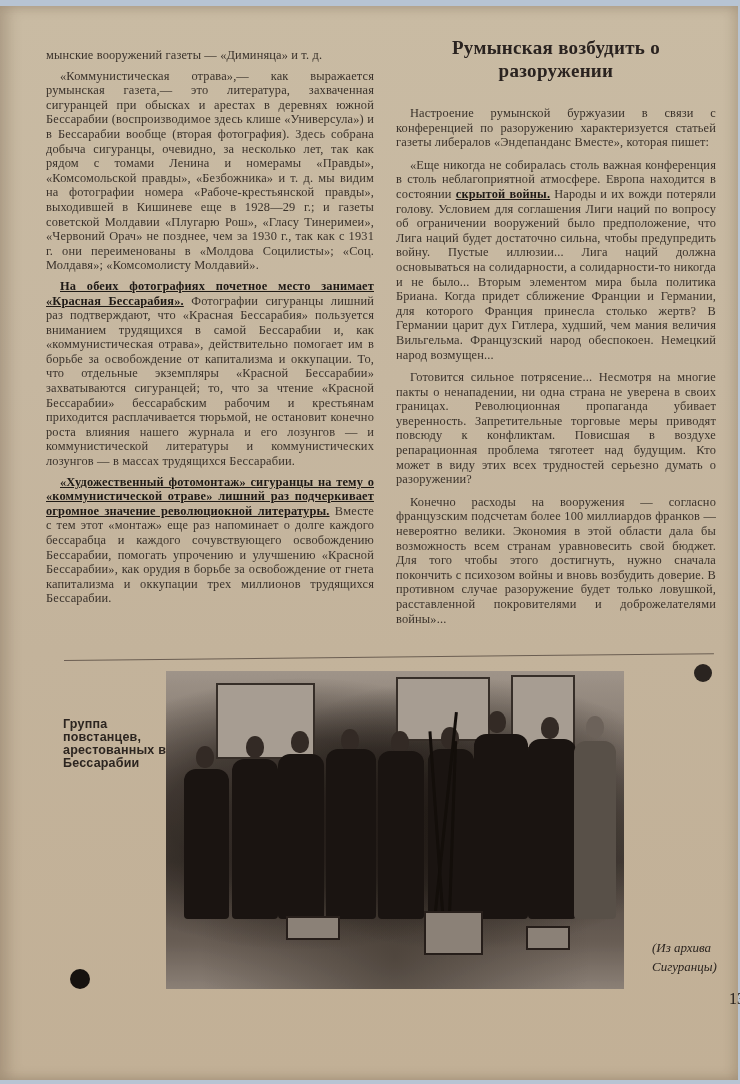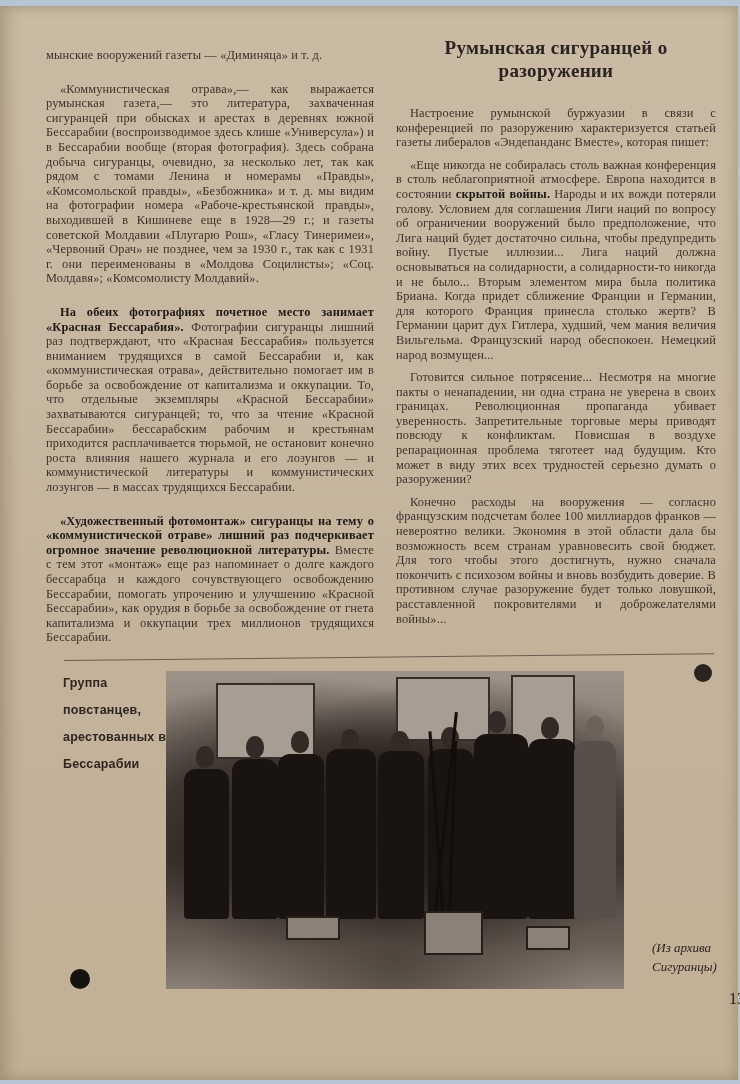--- a/index.html
+++ b/index.html
@@ -13,37 +13,37 @@
     position: absolute; left: 0; top: 6px; width: 738px; height: 1074px;
     background: linear-gradient(180deg, #c9bba3 0%, #c6b7a0 35%, #c3b39b 60%, #c2b096 100%);
     box-shadow: inset 8px 0 14px rgba(90,70,50,0.25), inset -6px 0 10px rgba(90,70,50,0.15);
   }
   .col {
     position: absolute; font-size: 12.4px; line-height: 14.6px;
     text-align: justify; letter-spacing: 0.15px; color: #3a322b;
   }
   .col p { margin: 0; text-indent: 14px; }
   .col p.noindent { text-indent: 0; }
-  .col p + p { margin-top: 19px; }
+  .col p + p { margin-top: 6px; }
   .col-left { left: 46px; top: 42px; width: 328px; }
   .col-right { left: 396px; top: 100px; width: 320px; }
   .col-right p + p { margin-top: 8px; }
-  b { font-weight: bold; color: #1f1a16; }
+  b { font-weight: bold; color: #1f1a16; text-decoration: underline; }
   .headline {
     position: absolute; left: 396px; top: 30px; width: 320px; text-align: center;
     font-size: 19px; line-height: 23px; font-weight: bold; color: #2a2320;
     letter-spacing: 0.3px;
   }
   .rule {
     position: absolute; height: 1px; background: #6b5e52; transform-origin: left;
   }
   .caption-left {
-    position: absolute; left: 63px; top: 664px; width: 110px;
+    position: absolute; left: 63px; top: 712px; width: 110px;
     font-family: "Liberation Sans", "DejaVu Sans", sans-serif; font-weight: bold;
-    font-size: 12.5px; line-height: 27px; color: #2c2520; letter-spacing: 0.2px;
+    font-size: 12.5px; line-height: 13px; color: #2c2520; letter-spacing: 0.2px;
   }
   .caption-right {
     position: absolute; left: 652px; top: 932px; width: 90px;
     font-style: italic; font-size: 13px; line-height: 19px; color: #2c2520;
   }
   .page-number {
     position: absolute; left: 729px; top: 984px; font-weight: normal; font-size: 16px; color: #231d19;
   }
   .photo {
     position: absolute; left: 166px; top: 665px; width: 458px; height: 318px;
@@ -74,21 +74,21 @@
 
 <div class="page">
 
   <div class="col col-left">
     <p class="noindent">мынские вооружений газеты — «Диминяца» и т. д.</p>
     <p>«Коммунистическая отрава»,— как выражается румынская газета,— это литература, захваченная сигуранцей при обысках и арестах в деревнях южной Бессарабии (воспроизводимое здесь клише «Универсула») и в Бессарабии вообще (вторая фотография). Здесь собрана добыча сигуранцы, очевидно, за несколько лет, так как рядом с томами Ленина и номерамы «Правды», «Комсомольской правды», «Безбожника» и т. д. мы видим на фотографии номера «Рабоче-крестьянской правды», выходившей в Кишиневе еще в 1928—29 г.; и газеты советской Молдавии «Плугарю Рош», «Гласу Тинеримеи», «Червоний Орач» не позднее, чем за 1930 г., так как с 1931 г. они переименованы в «Молдова Социлисты»; «Соц. Молдавя»; «Комсомолисту Молдавий».</p>
     <p><b>На обеих фотографиях почетное место занимает «Красная Бессарабия».</b><span> Фотографии сигуранцы лишний раз подтверждают, что «Красная Бессарабия» пользуется вниманием трудящихся в самой Бессарабии и, как «коммунистическая отрава», действительно помогает им в борьбе за освобождение от капитализма и оккупации. То, что отдельные экземпляры «Красной Бессарабии» захватываются сигуранцей; то, что за чтение «Красной Бессарабии» бессарабским рабочим и крестьянам приходится расплачивается тюрьмой, не остановит конечно роста влияния нашего журнала и его лозунгов — и коммунистической литературы и коммунистических лозунгов — в массах трудящихся Бессарабии.</span></p>
     <p><b>«Художественный фотомонтаж» сигуранцы на тему о «коммунистической отраве» лишний раз подчеркивает огромное значение революциокной литературы.</b><span> Вместе с тем этот «монтаж» еще раз напоминает о долге каждого бессарабца и каждого сочувствующего освобождению Бессарабии, помогать упрочению и улучшению «Красной Бессарабии», как орудия в борьбе за освобождение от гнета капитализма и оккупации трех миллионов трудящихся Бессарабии.</span></p>
   </div>
 
-  <div class="headline">Румынская сигуранцей о разоружении</div>
+  <div class="headline">Румынская возбудить о разоружении</div>
 
   <div class="col col-right">
     <p>Настроение румынской буржуазии в связи с конференцией по разоружению характеризуется статьей газеты либералов «Эндепанданс Вместе», которая пишет:</p>
     <p><span>«Еще никогда не собиралась столь важная конференция в столь неблагоприятной атмосфере. Европа находится в состоянии </span><b>скрытой войны.</b><span> Народы и их вожди потеряли голову. Условием для соглашения Лиги наций по вопросу об ограничении вооружений было предположение, что Лига наций будет достаточно сильна, чтобы предупредить войну. Пустые иллюзии... Лига наций должна основываться на солидарности, а солидарности-то никогда и не было... Вторым элементом мира была политика Бриана. Когда придет сближение Франции и Германии, для которого Франция принесла столько жертв? В Германии царит дух Гитлера, худший, чем мания величия Вильгельма. Французский народ обеспокоен. Немецкий народ возмущен...</span></p>
     <p>Готовится сильное потрясение... Несмотря на многие пакты о ненападении, ни одна страна не уверена в своих границах. Революционная пропаганда убивает уверенность. Запретительные торговые меры приводят повсюду к конфликтам. Повисшая в воздухе репарационная проблема тяготеет над будущим. Кто может в виду этих всех трудностей серьезно думать о разоружении?</p>
     <p>Конечно расходы на вооружения — согласно французским подсчетам более 100 миллиардов франков — невероятно велики. Экономия в этой области дала бы возможность всем странам уравновесить свой бюджет. Для того чтобы этого достигнуть, нужно сначала покончить с психозом войны и вновь возбудить доверие. В противном случае разоружение будет только ловушкой, расставленной покровителями и доброжелателями войны»...</p>
   </div>
 
   <div class="rule" style="left:64px; top:654px; width:650px; transform: rotate(-0.6deg);"></div>
 

